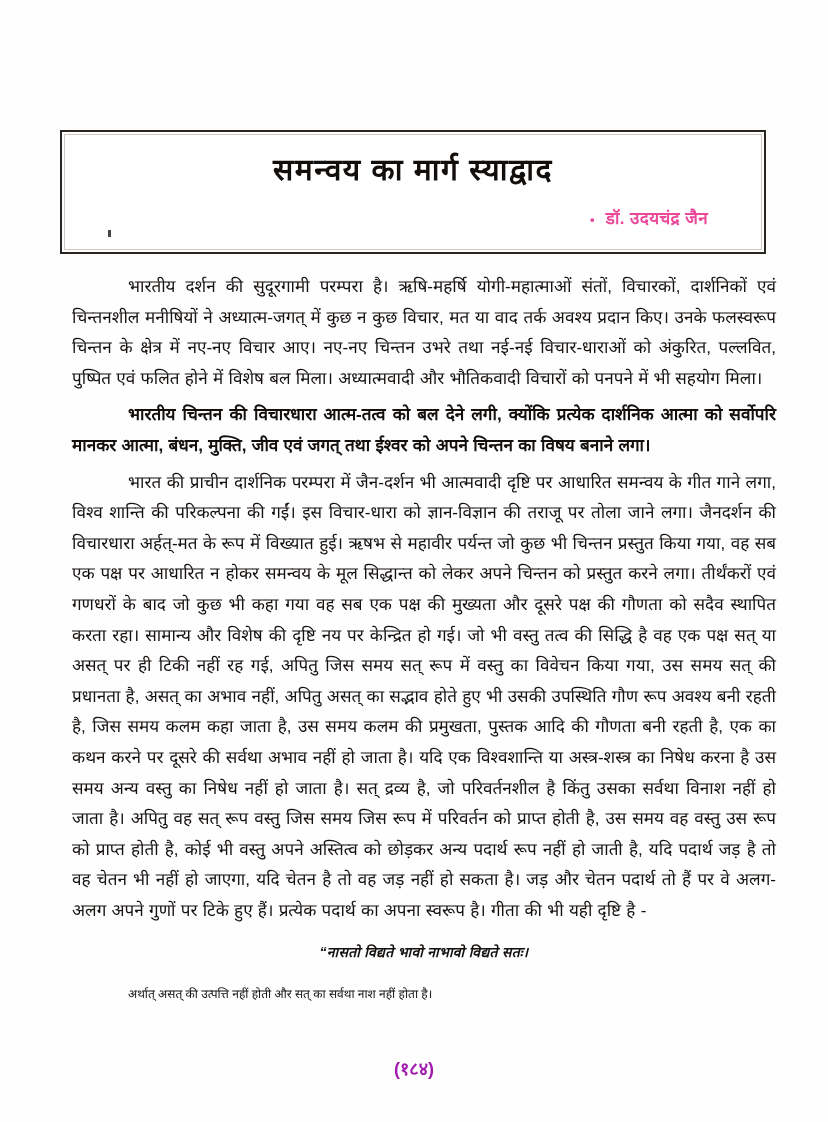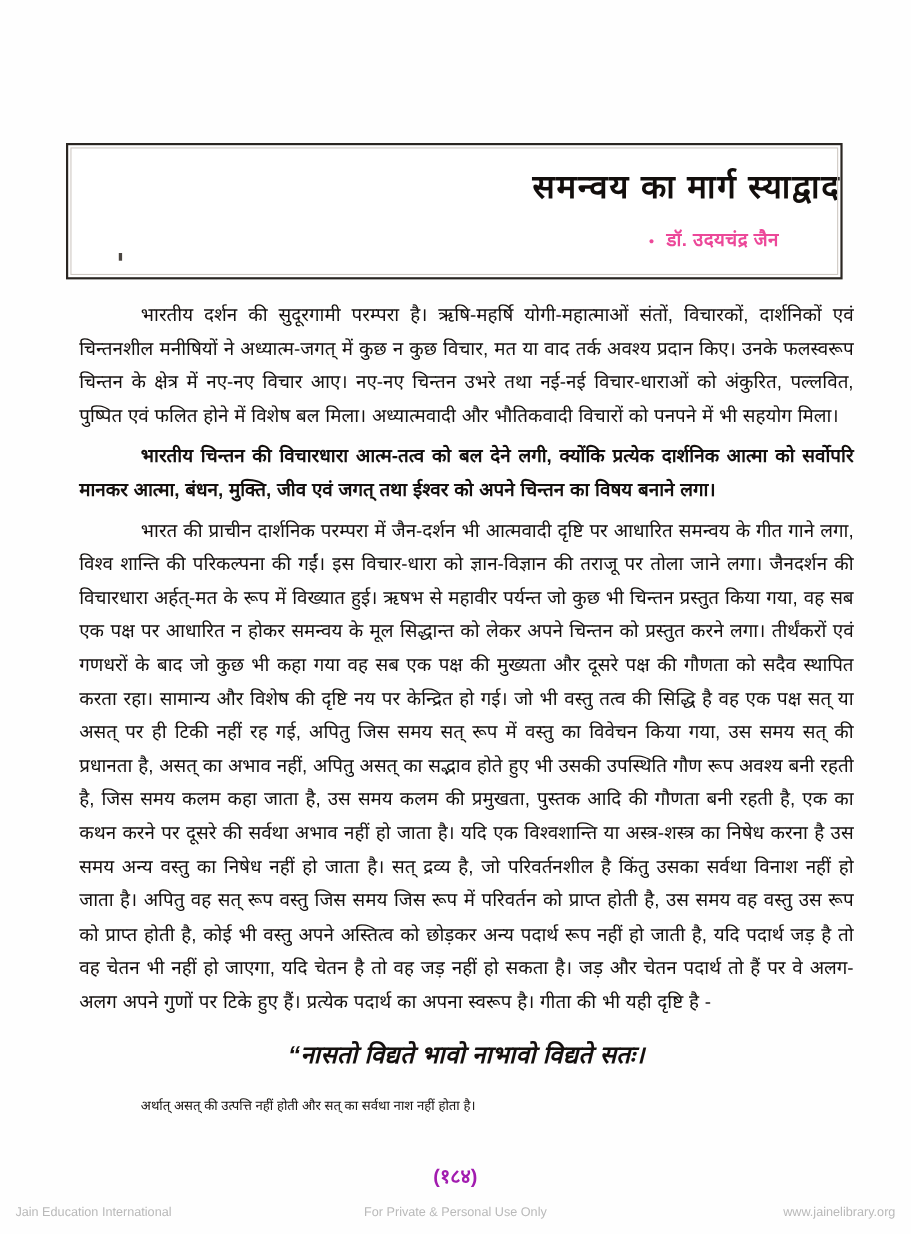--- a/index.html
+++ b/index.html
@@ -40,21 +40,21 @@
     left: 2px; top: 2px; right: 2px; bottom: 2px;
     border: 1px solid #cfc9c3;
     pointer-events: none;
   }
 
   .doc-title {
     position: absolute;
     left: 0;
     right: 0;
     top: 16px;
-    text-align: right;
+    text-align: center;
     font-size: 30px;
     font-weight: bold;
     letter-spacing: 1.5px;
     color: #120e0c;
     font-family: "Liberation Sans", "DejaVu Sans", sans-serif;
   }
 
   .doc-author {
     position: absolute;
     right: 56px;
@@ -103,21 +103,21 @@
     word-spacing: 0.5px;
   }
   p.para.p1 { margin-bottom: 6px; }
   p.para.p2 { margin-bottom: 6px; font-weight: bold; }
 
   .verse {
     margin: 16px 0 0 0;
     text-align: center;
     font-style: italic;
     font-weight: bold;
-    font-size: 22px;
+    font-size: 14px;
     letter-spacing: 0.3px;
     color: #14100e;
     font-family: "Liberation Sans", "DejaVu Sans", sans-serif;
   }
 
   .closing {
     margin: 18px 0 0 0;
     font-size: 12px;
     line-height: 30px;
     text-indent: 56px;
@@ -185,19 +185,14 @@
     <p class="para p2">भारतीय चिन्तन की विचारधारा आत्म-तत्व को बल देने लगी, क्योंकि प्रत्येक दार्शनिक आत्मा को सर्वोपरि मानकर आत्मा, बंधन, मुक्ति, जीव एवं जगत् तथा ईश्वर को अपने चिन्तन का विषय बनाने लगा।</p>
     <p class="para p3">भारत की प्राचीन दार्शनिक परम्परा में जैन-दर्शन भी आत्मवादी दृष्टि पर आधारित समन्वय के गीत गाने लगा, विश्व शान्ति की परिकल्पना की गईं। इस विचार-धारा को ज्ञान-विज्ञान की तराजू पर तोला जाने लगा। जैनदर्शन की विचारधारा अर्हत्-मत के रूप में विख्यात हुई। ऋषभ से महावीर पर्यन्त जो कुछ भी चिन्तन प्रस्तुत किया गया, वह सब एक पक्ष पर आधारित न होकर समन्वय के मूल सिद्धान्त को लेकर अपने चिन्तन को प्रस्तुत करने लगा। तीर्थंकरों एवं गणधरों के बाद जो कुछ भी कहा गया वह सब एक पक्ष की मुख्यता और दूसरे पक्ष की गौणता को सदैव    स्थापित करता रहा। सामान्य और विशेष की दृष्टि नय पर केन्द्रित हो गई। जो भी वस्तु तत्व की सिद्धि है वह एक पक्ष सत् या असत् पर ही टिकी नहीं रह गई, अपितु जिस समय सत् रूप में वस्तु का विवेचन किया गया, उस समय सत् की प्रधानता है, असत् का अभाव नहीं, अपितु असत् का सद्भाव होते हुए भी उसकी उपस्थिति गौण रूप अवश्य बनी रहती है, जिस समय कलम कहा जाता है, उस समय कलम की प्रमुखता, पुस्तक आदि की गौणता बनी रहती है, एक का कथन करने पर दूसरे की सर्वथा अभाव नहीं हो जाता है। यदि एक विश्वशान्ति या अस्त्र-शस्त्र का निषेध करना है उस समय अन्य वस्तु का निषेध नहीं हो जाता है। सत् द्रव्य है, जो परिवर्तनशील है किंतु उसका सर्वथा विनाश नहीं हो जाता है। अपितु वह सत् रूप वस्तु जिस समय जिस रूप में परिवर्तन को प्राप्त होती है, उस समय वह वस्तु उस रूप को प्राप्त होती है, कोई भी वस्तु अपने अस्तित्व को छोड़कर अन्य पदार्थ रूप नहीं हो जाती है, यदि पदार्थ जड़ है तो वह चेतन भी नहीं हो जाएगा, यदि चेतन है तो वह जड़ नहीं हो सकता है। जड़ और चेतन पदार्थ तो हैं पर वे अलग-अलग अपने गुणों पर टिके हुए हैं। प्रत्येक पदार्थ का अपना स्वरूप है। गीता की भी यही दृष्टि है -</p>
 
     <div class="verse">“नासतो विद्यते भावो नाभावो विद्यते सतः।</div>
 
     <div class="closing">अर्थात् असत् की उत्पत्ति नहीं होती और सत् का सर्वथा नाश नहीं होता है।</div>
   </div>
 
   <div class="page-number">(१८४)</div>
 
-  <div class="footer">
-    <span class="f-left">Jain Education International</span>
-    <span class="f-center">For Private &amp; Personal Use Only</span>
-    <span class="f-right">www.jainelibrary.org</span>
-  </div>
 
 </div>
 
 </body></html>

